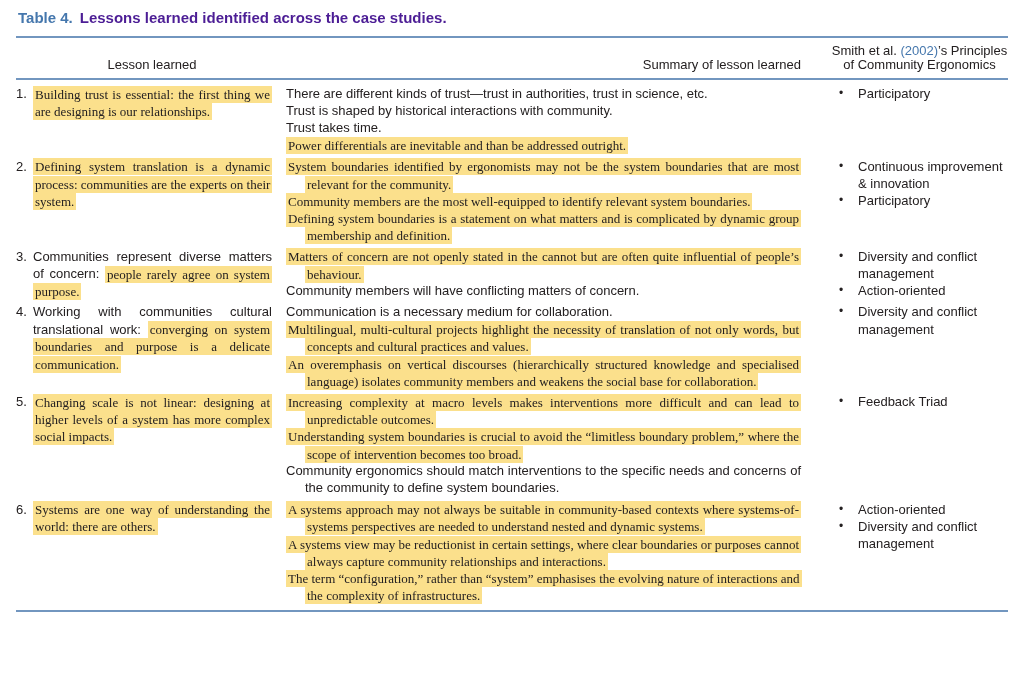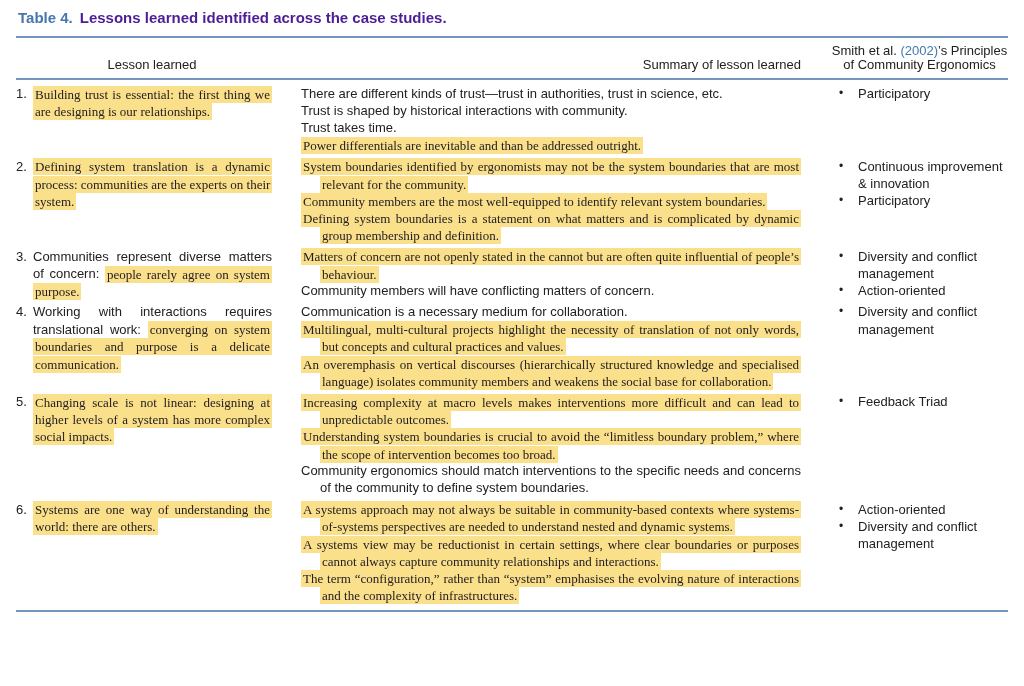--- a/index.html
+++ b/index.html
@@ -66,21 +66,20 @@
   td.cell-lesson{padding-right:14px;}
   td.cell-summary{padding-right:30px;}
   td.cell-principles{padding-left:6px;}
   .lesson-row{display:flex;}
   .num{width:17px;flex:none;}
   .lesson-text{flex:1;text-align:justify;}
   .sum-item{
     text-align:justify;
     padding-left:19px;
     text-indent:-19px;
-    margin-left:15px;
   }
   .hl{
     background:var(--hl);
     -webkit-box-decoration-break:clone;
     box-decoration-break:clone;
     padding:0.5px 2px 1.5px 2px;
     font-family:Liberation Serif, serif;
   }
   .principle{display:flex;}
   .bullet{
@@ -175,21 +174,21 @@
             <div class="principle">
               <span class="bullet">•</span>
               <span class="p-text">Action-oriented</span>
             </div>
           </td>
         </tr>
         <tr class="body-row">
           <td class="cell cell-lesson">
             <div class="lesson-row">
               <span class="num">4.</span>
-              <div class="lesson-text"><span>Working with interactions requires translational work: </span><span class="hl">converging on system boundaries and purpose is a delicate communication.</span></div>
+              <div class="lesson-text"><span>Working with communities cultural translational work: </span><span class="hl">converging on system boundaries and purpose is a delicate communication.</span></div>
             </div>
           </td>
           <td class="cell cell-summary">
             <div class="sum-item"><span>Communication is a necessary medium for collaboration.</span></div>
             <div class="sum-item"><span class="hl">Multilingual, multi-cultural projects highlight the necessity of translation of not only words, but concepts and cultural practices and values.</span></div>
             <div class="sum-item"><span class="hl">An overemphasis on vertical discourses (hierarchically structured knowledge and specialised language) isolates community members and weakens the social base for collaboration.</span></div>
           </td>
           <td class="cell cell-principles">
             <div class="principle">
               <span class="bullet">•</span>

